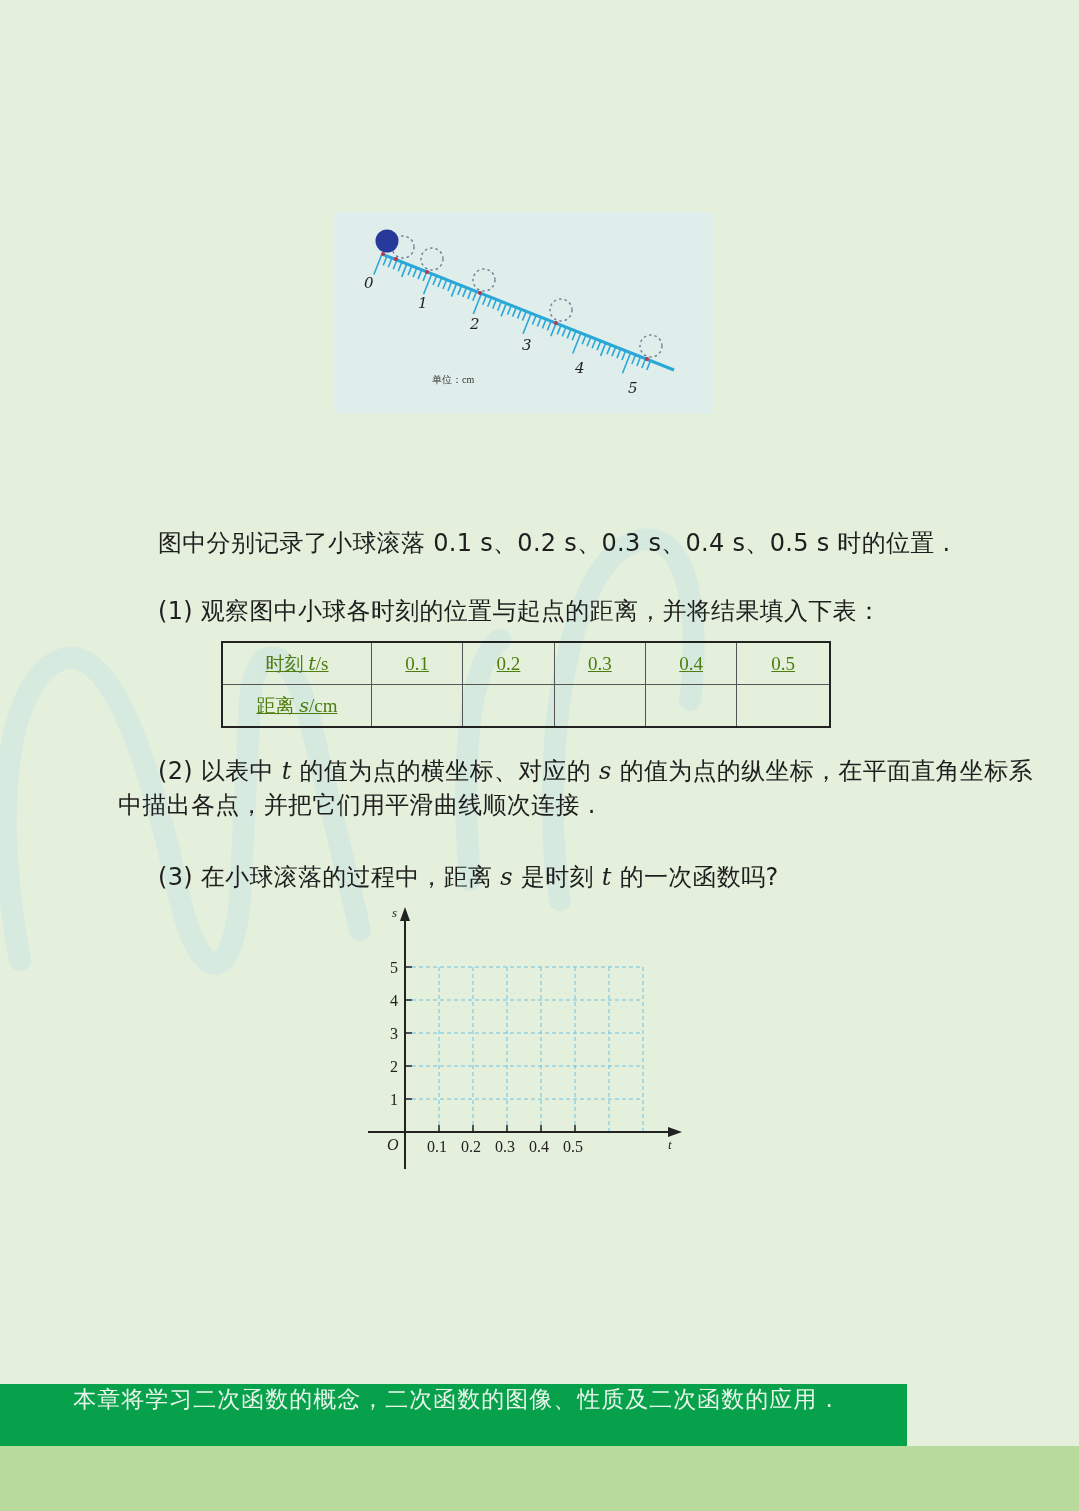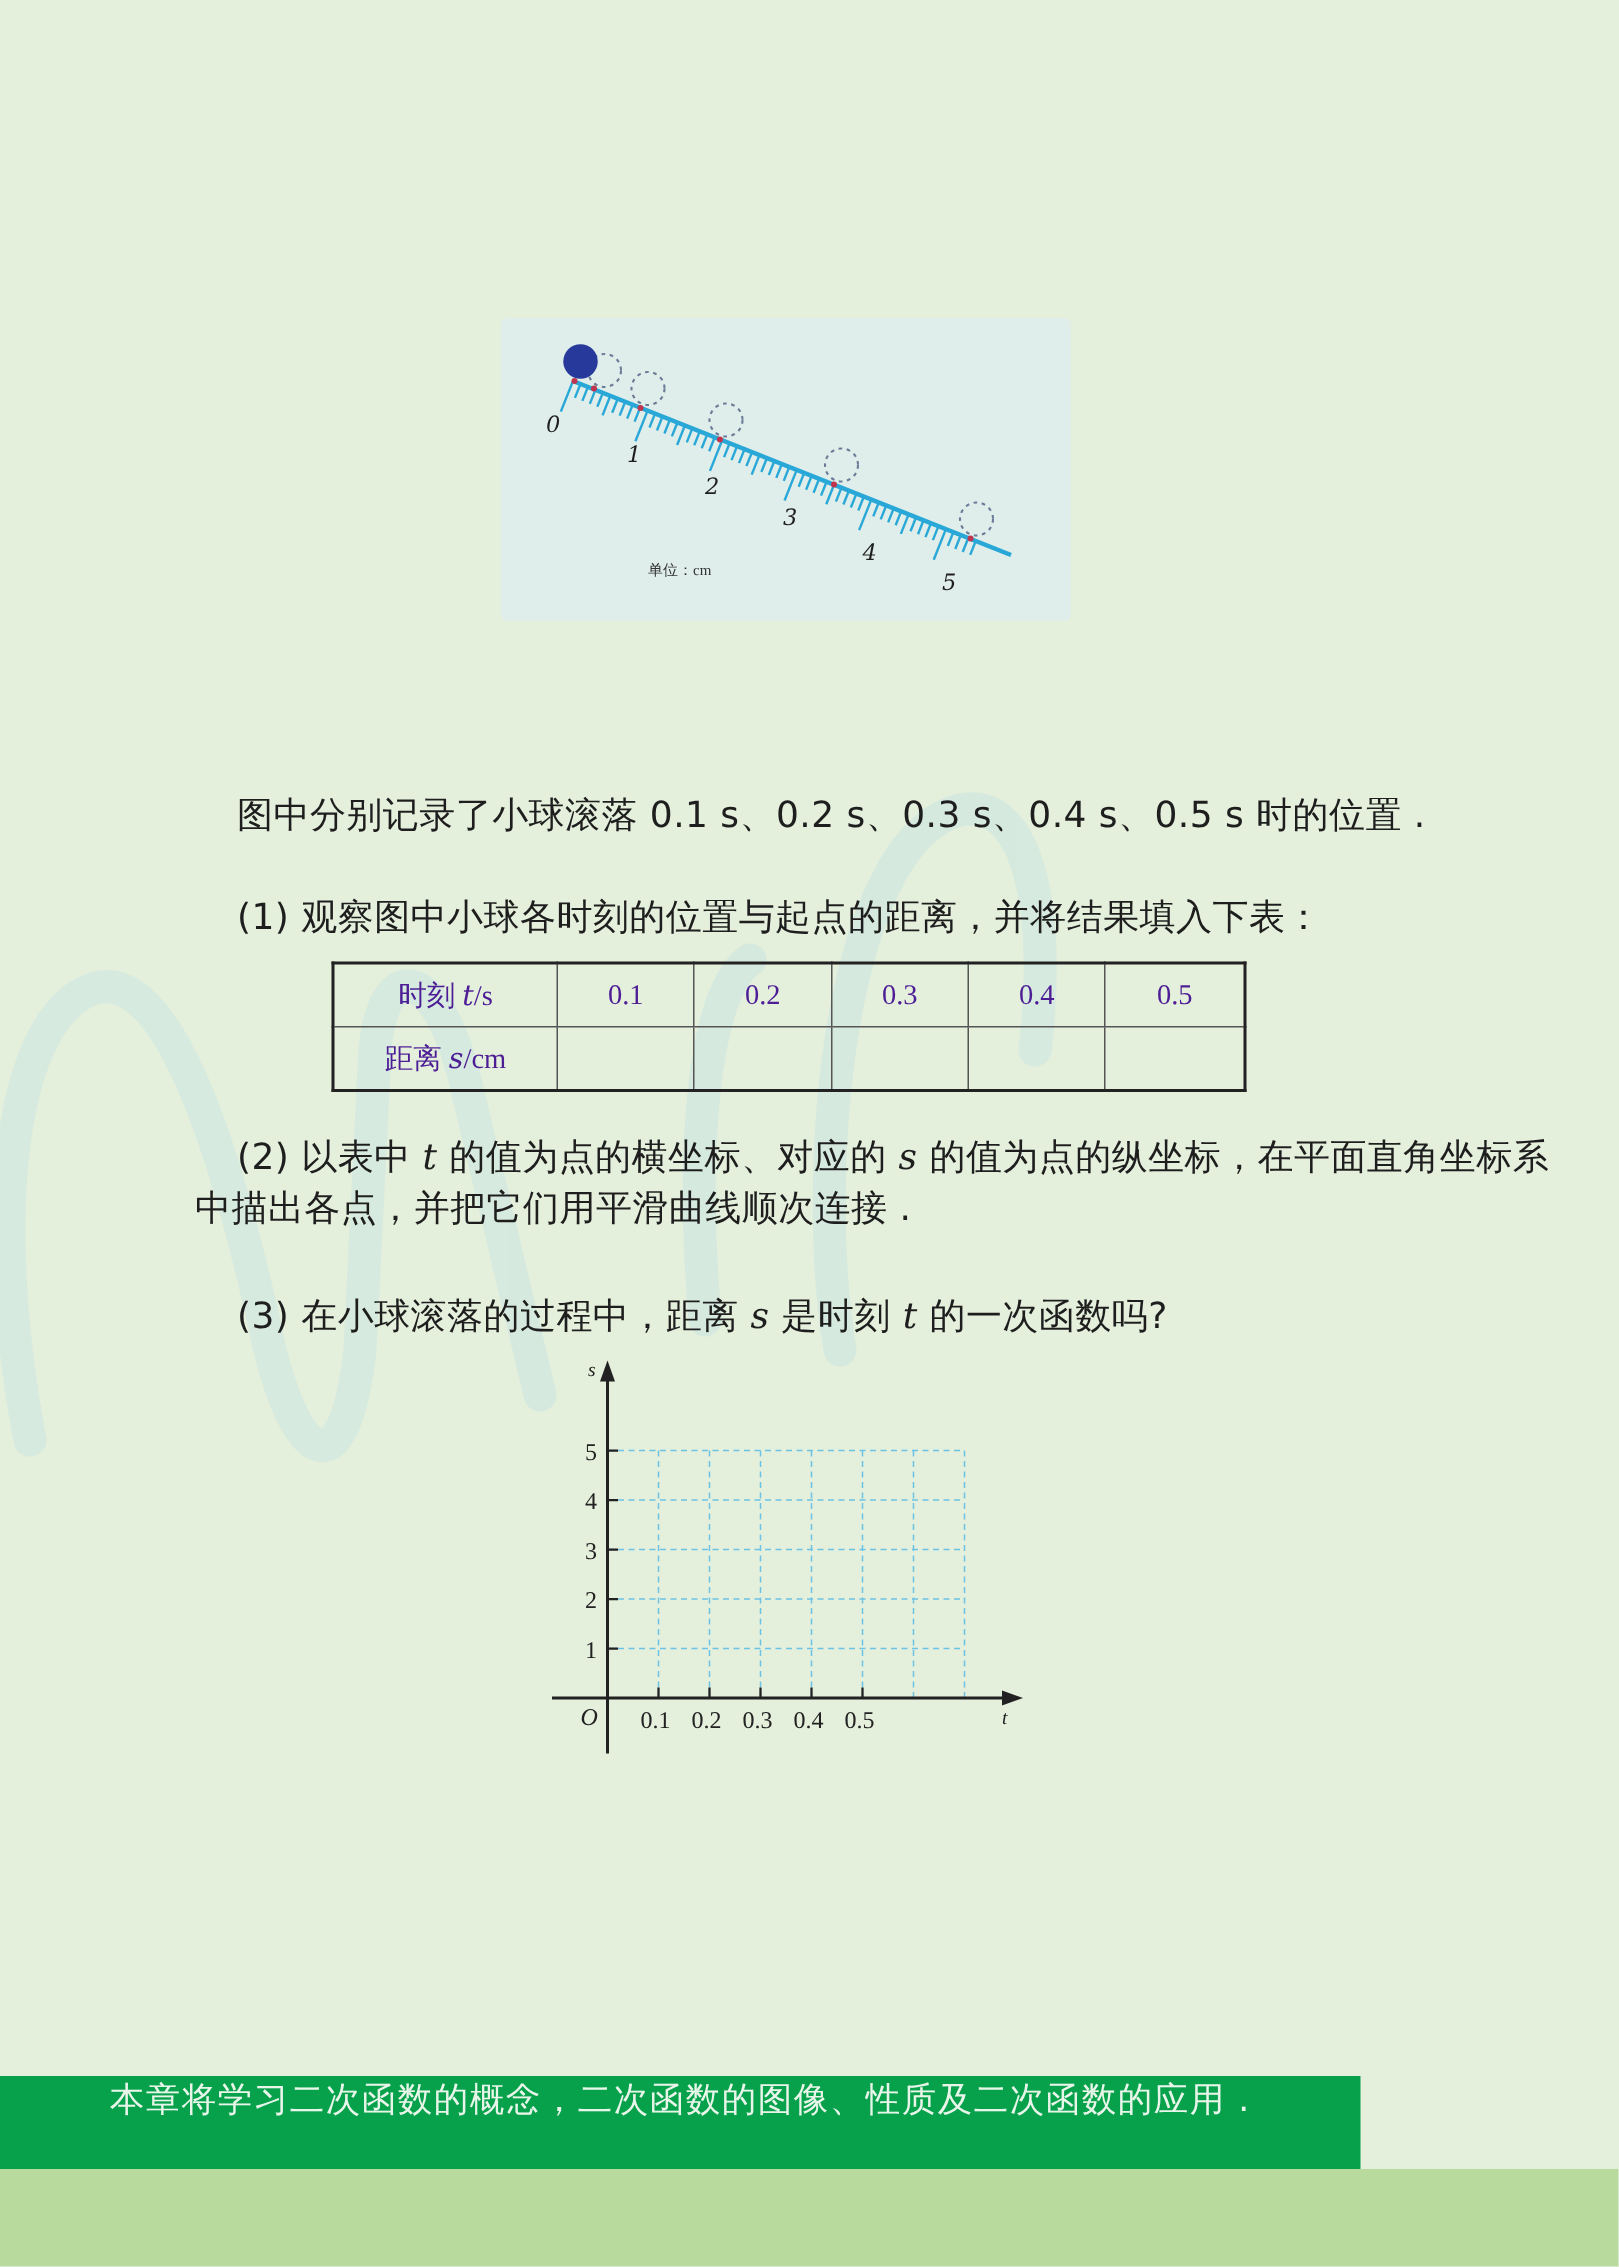--- a/index.html
+++ b/index.html
@@ -12,27 +12,27 @@
   .watermark { position: absolute; left: 0; top: 0; width: 1079px; height: 1380px; pointer-events: none; }
   .figure-ruler {
     position: absolute; left: 334px; top: 212px; width: 380px; height: 202px;
     background: #dfeeea; border-radius: 4px;
   }
   .figure-ruler svg { position: absolute; left: 0; top: 0; }
   .p { position: absolute; font-size: 24px; white-space: nowrap; letter-spacing: 0.3px; }
   .p1 { left: 158px; top: 527px; }
   .p2 { left: 158px; top: 595px; }
   .p3 { left: 158px; top: 755px; }
-  .p4 { left: 118px; top: 789px; margin-left: 12px; }
+  .p4 { left: 118px; top: 789px; }
   .p5 { left: 158px; top: 861px; }
   .it { font-style: italic; font-family: "DejaVu Serif", serif; }
   table.data {
     position: absolute; left: 221px; top: 641px; width: 610px; height: 86px;
     border-collapse: collapse; border: 2px solid #222;
-    font-family: "Liberation Serif", "DejaVu Serif", serif; font-size: 19px; color: #4c1d95;
+    font-family: "Liberation Serif", "DejaVu Serif", serif; font-size: 19px; color: #4d7c0f; text-decoration: underline;
   }
   table.data td { border: 1px solid #555; text-align: center; height: 41px; padding: 0; }
   table.data td.hdr { width: 148px; }
   .chart { position: absolute; left: 360px; top: 895px; }
   .banner {
     position: absolute; left: 0; top: 1384px; width: 907px; height: 62px;
     background: #07a14c; color: #e8f6ea; font-size: 23px;
     display: flex; align-items: flex-start; justify-content: center; letter-spacing: 1px;
   }
   .bottom-strip { position: absolute; left: 0; top: 1446px; width: 1079px; height: 65px; background: #b8da9c; }

